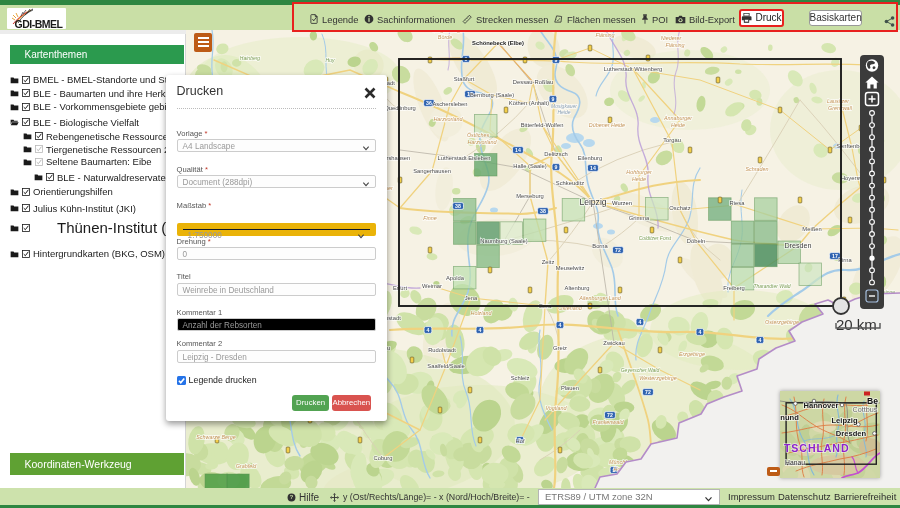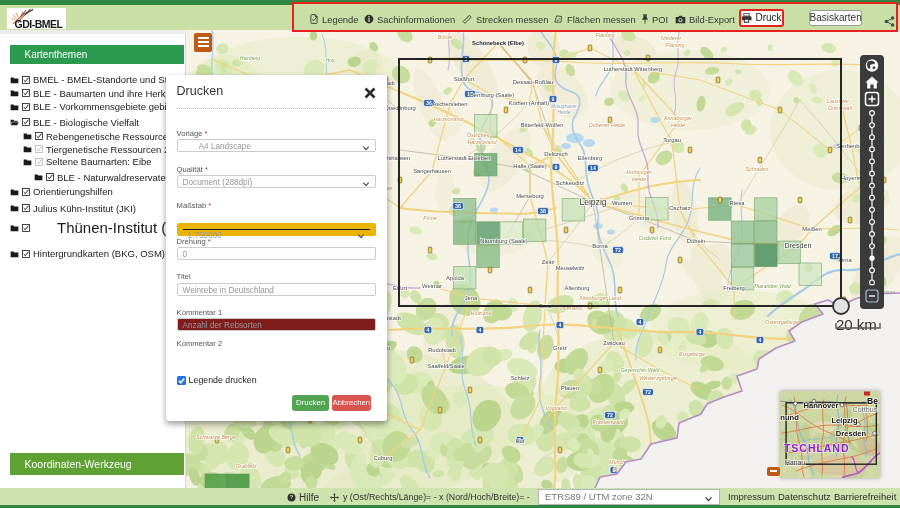--- a/index.html
+++ b/index.html
@@ -1103,38 +1103,39 @@
       </svg></div>
 </div>
 
 <div class="abs" style="left:165.6px;top:74.6px;width:221.2px;height:346px;background:#fff;border-radius:3px;box-shadow:0 3px 6px rgba(0,0,0,0.4);">
  <div class="abs" style="left:11px;top:9px;font-size:12.5px;color:#333;">Drucken</div>
  <svg class="abs" style="left:198px;top:12px" width="12" height="12" viewBox="0 0 12 12">
       <path d="M1.5 1.5 L10.5 10.5 M10.5 1.5 L1.5 10.5" stroke="#2b2b2b" stroke-width="2.6"></path>
     </svg>
  <div class="abs" style="left:11px;top:33px;width:199px;border-top:1.2px dotted #bbb;"></div>
  <div style="position:absolute;left:11px;top:54.4px;font-size:7.6px;color:#555;">Vorlage <span style="color:#c0392b;">*</span></div>
-    <div style="position:absolute;left:11px;top:64.9px;width:199px;height:13px;border:1px solid #ccc;border-radius:2px;background:#fdfdfd;font-size:8.2px;color:#999;line-height:13px;padding-left:21px;">A4 Landscape<svg width="8" height="8" viewBox="0 0 12 12" style="position:absolute;right:5px;top:3.5px">
+    <div style="position:absolute;left:11px;top:64.9px;width:199px;height:13px;border:1px solid #ccc;border-radius:2px;background:#fdfdfd;font-size:8.2px;color:#999;line-height:13px;padding-left:5px;">A4 Landscape<svg width="8" height="8" viewBox="0 0 12 12" style="position:absolute;right:5px;top:3.5px">
         <path d="M2 4 L6 8.5 L10 4" fill="none" stroke="#444" stroke-width="1.6"></path>
       </svg></div>
     <div style="position:absolute;left:11px;top:90.4px;font-size:7.6px;color:#555;">Qualität <span style="color:#c0392b;">*</span></div>
     <div style="position:absolute;left:11px;top:100.9px;width:199px;height:13px;border:1px solid #ccc;border-radius:2px;background:#fdfdfd;font-size:8.2px;color:#999;line-height:13px;padding-left:5px;">Document (288dpi)<svg width="8" height="8" viewBox="0 0 12 12" style="position:absolute;right:5px;top:3.5px">
         <path d="M2 4 L6 8.5 L10 4" fill="none" stroke="#444" stroke-width="1.6"></path>
       </svg></div>
     <div style="position:absolute;left:11px;top:126.4px;font-size:7.6px;color:#555;">Maßstab <span style="color:#c0392b;">*</span></div>
     <div style="position:absolute;left:11px;top:148px;width:199px;height:13px;border:6px solid #eab308;border-radius:2px;background:#0f172a;font-size:8.2px;color:#999;line-height:13px;padding-left:5px;">1:750000<svg width="8" height="8" viewBox="0 0 12 12" style="position:absolute;right:5px;top:3.5px">
         <path d="M2 4 L6 8.5 L10 4" fill="none" stroke="#444" stroke-width="1.6"></path>
       </svg></div>
     <div style="position:absolute;left:11px;top:162.4px;font-size:7.6px;color:#555;">Drehung <span style="color:#c0392b;">*</span></div>
     <div style="position:absolute;left:11px;top:172.9px;width:199px;height:13px;border:1px solid #ccc;border-radius:2px;background:#fdfdfd;font-size:8.2px;color:#999;line-height:13px;padding-left:5px;">0</div>
     <div style="position:absolute;left:11px;top:197.9px;font-size:7.6px;color:#555;">Titel</div>
     <div style="position:absolute;left:11px;top:208.4px;width:199px;height:13px;border:1px solid #ccc;border-radius:2px;background:#fdfdfd;font-size:8.2px;color:#999;line-height:13px;padding-left:5px;">Weinrebe in Deutschland</div>
     <div style="position:absolute;left:11px;top:233.4px;font-size:7.6px;color:#555;">Kommentar 1</div>
-    <div style="position:absolute;left:11px;top:243.9px;width:199px;height:13px;border:1px solid #ccc;border-radius:2px;background:#7f1d1d;font-size:8.2px;color:#999;line-height:13px;padding-left:5px;">Anzahl der Rebsorten</div>
+    <div style="position:absolute;left:11px;top:243.9px;width:199px;height:13px;border:1px solid #ccc;border-radius:2px;background:#000000;font-size:8.2px;color:#999;line-height:13px;padding-left:5px;">Anzahl der Rebsorten</div>
     <div style="position:absolute;left:11px;top:264.9px;font-size:7.6px;color:#555;">Kommentar 2</div>
+    <div style="position:absolute;left:11px;top:275.4px;width:199px;height:13px;border:1px solid #ccc;border-radius:2px;background:#fdfdfd;font-size:8.2px;color:#999;line-height:13px;padding-left:5px;">Leipzig - Dresden</div>
  <svg class="abs" style="left:11px;top:301px" width="9" height="9" viewBox="0 0 12 12">
       <rect width="12" height="12" rx="2" fill="#2573e8"></rect>
       <path d="M2.6 6.4 L5 8.9 L9.6 3.4" fill="none" stroke="#fff" stroke-width="2.2"></path>
     </svg>
  <div class="abs" style="left:23px;top:300px;font-size:8.8px;color:#222;">Legende drucken</div>
  <div class="abs" style="left:126.4px;top:320.7px;width:37.3px;height:16px;background:#52a352;border-radius:3px;color:#fff;font-size:7.8px;text-align:center;line-height:16px;">Drucken</div>
  <div class="abs" style="left:166.4px;top:320.7px;width:38.7px;height:16px;background:#d9534f;border-radius:3px;color:#fff;font-size:7.8px;text-align:center;line-height:16px;">Abbrechen</div>
 </div>
 
 <div class="abs" style="left:0;top:488px;width:900px;height:17px;background:#cde2ac;"></div>

